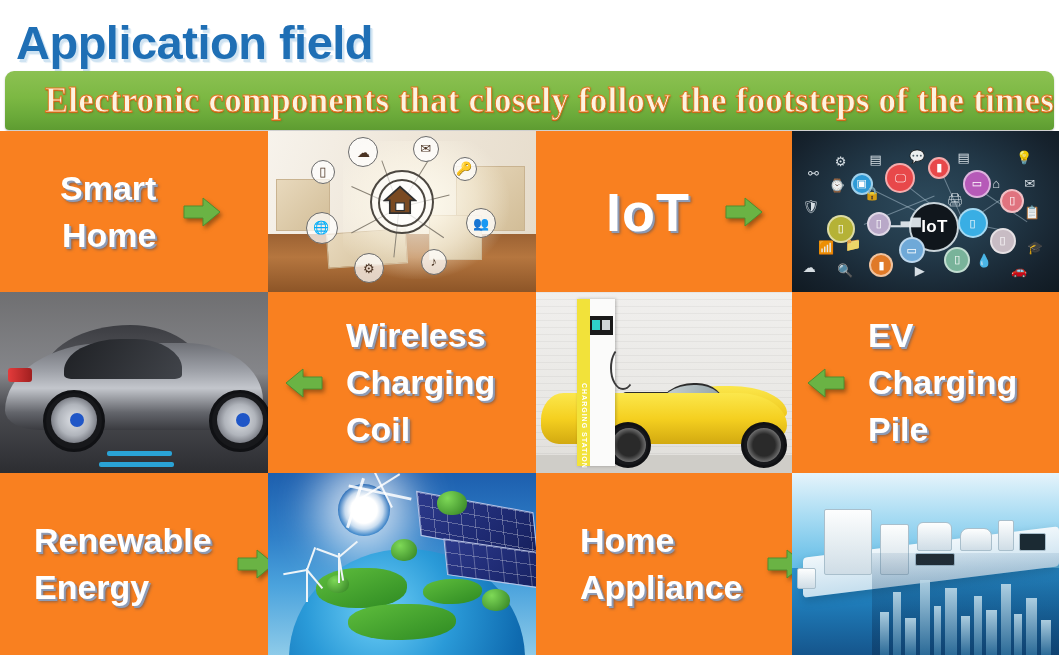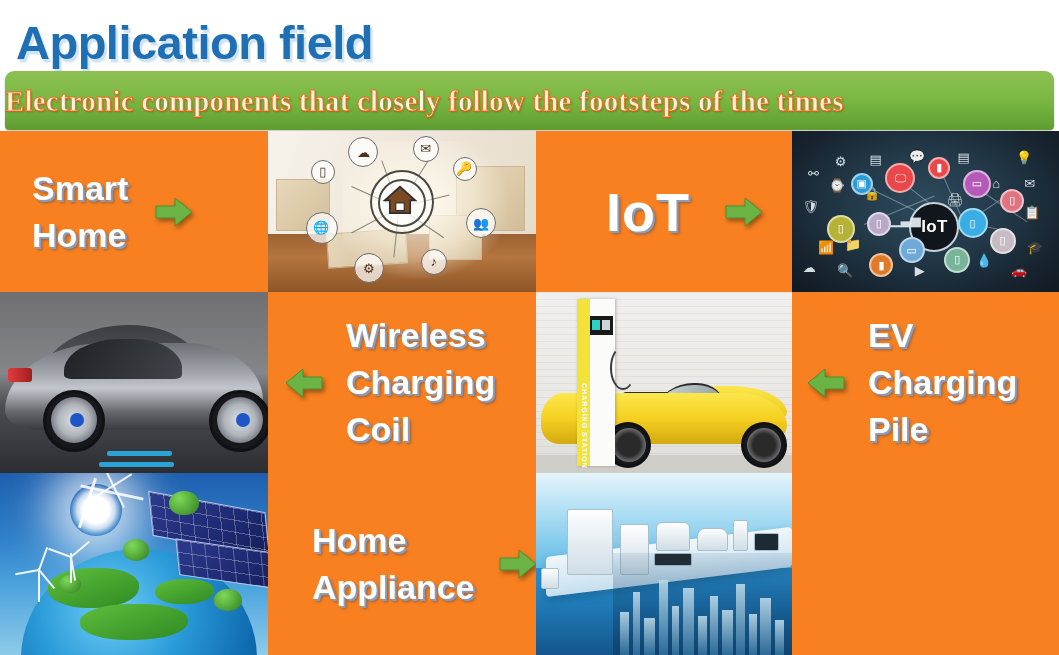--- a/index.html
+++ b/index.html
@@ -19,23 +19,23 @@
   
   .banner {
     position:absolute; left:5px; top:71px; width:1049px; height:59px;
     border-radius:9px 9px 4px 4px;
     background:linear-gradient(to bottom,#8cc152 0%, #7cb843 45%, #6aa939 78%, #5e9c31 100%);
     box-shadow:0 1px 2px rgba(0,0,0,.25);
     overflow:hidden;
   }
   .banner-text {
     position:absolute; left:0; right:0; top:50%; transform:translateY(-50%);
-    text-align:left;
+    text-align:right;
     font-family:"Liberation Serif", serif;
-    font-weight:bold; font-size:29px; letter-spacing:0.2px;
+    font-weight:bold; font-size:35px; letter-spacing:0.2px;
     color:#fdf3e0;
     -webkit-text-stroke:0.9px #e0761f;
     text-shadow: 0 1px 0 #b85a12, 1px 1px 2px rgba(120,50,5,.45);
     white-space:nowrap;
   }
 
   
   .grid {
     position:absolute; left:0; top:131px; width:1059px; height:524px;
     display:grid;
@@ -164,21 +164,21 @@
 <div class="page">
 
   <div class="title">Application field</div>
 
   <div class="banner">
     <div class="banner-text">Electronic components that closely follow the footsteps of the times</div>
   </div>
 
   <div class="grid">
 
-    <div class="cell label-cell" style="padding-left:32px;">
+    <div class="cell label-cell" style="padding-left:60px;text-align:right;">
       <div class="lbl">Smart
 Home</div>
       <svg class="arrow" viewBox="0 0 40 34" style="margin-left:26px;">
         <path d="M2 11 H21 V3 L38 17 L21 31 V23 H2 Z" fill="#6AB344" stroke="#4e8f31" stroke-width="1"></path>
       </svg>
     </div>
 
     <div class="cell">
       <div class="pic">
         <div class="sh-wall"></div>
@@ -325,20 +325,27 @@
 
     <div class="cell label-cell" style="padding-left:14px;">
       <svg class="arrow" viewBox="0 0 40 34" style="margin-right:22px;">
         <path d="M38 11 H19 V3 L2 17 L19 31 V23 H38 Z" fill="#6AB344" stroke="#4e8f31" stroke-width="1"></path>
       </svg>
       <div class="lbl">EV
 Charging
 Pile</div>
     </div>
 
+    <div class="cell label-cell" style="padding-left:34px;">
+      <div class="lbl">Renewable
+Energy</div>
+      <svg class="arrow" viewBox="0 0 40 34" style="margin-left:24px;">
+        <path d="M2 11 H21 V3 L38 17 L21 31 V23 H2 Z" fill="#6AB344" stroke="#4e8f31" stroke-width="1"></path>
+      </svg>
+    </div>
 
     <div class="cell">
       <div class="pic pic-energy">
         <div class="sun"></div>
         <div class="sun-ray" style="left:32%;top:2%;width:3px;height:52px;transform:rotate(18deg);"></div>
         <div class="sun-ray" style="left:30%;top:10%;width:64px;height:3px;transform:rotate(12deg);"></div>
         <div class="sun-ray" style="left:30%;top:8%;width:56px;height:2px;transform:rotate(-32deg);"></div>
         <div class="sun-ray" style="left:33%;top:6%;width:50px;height:2px;transform:rotate(64deg);"></div>
 
         <div class="earth"></div>

